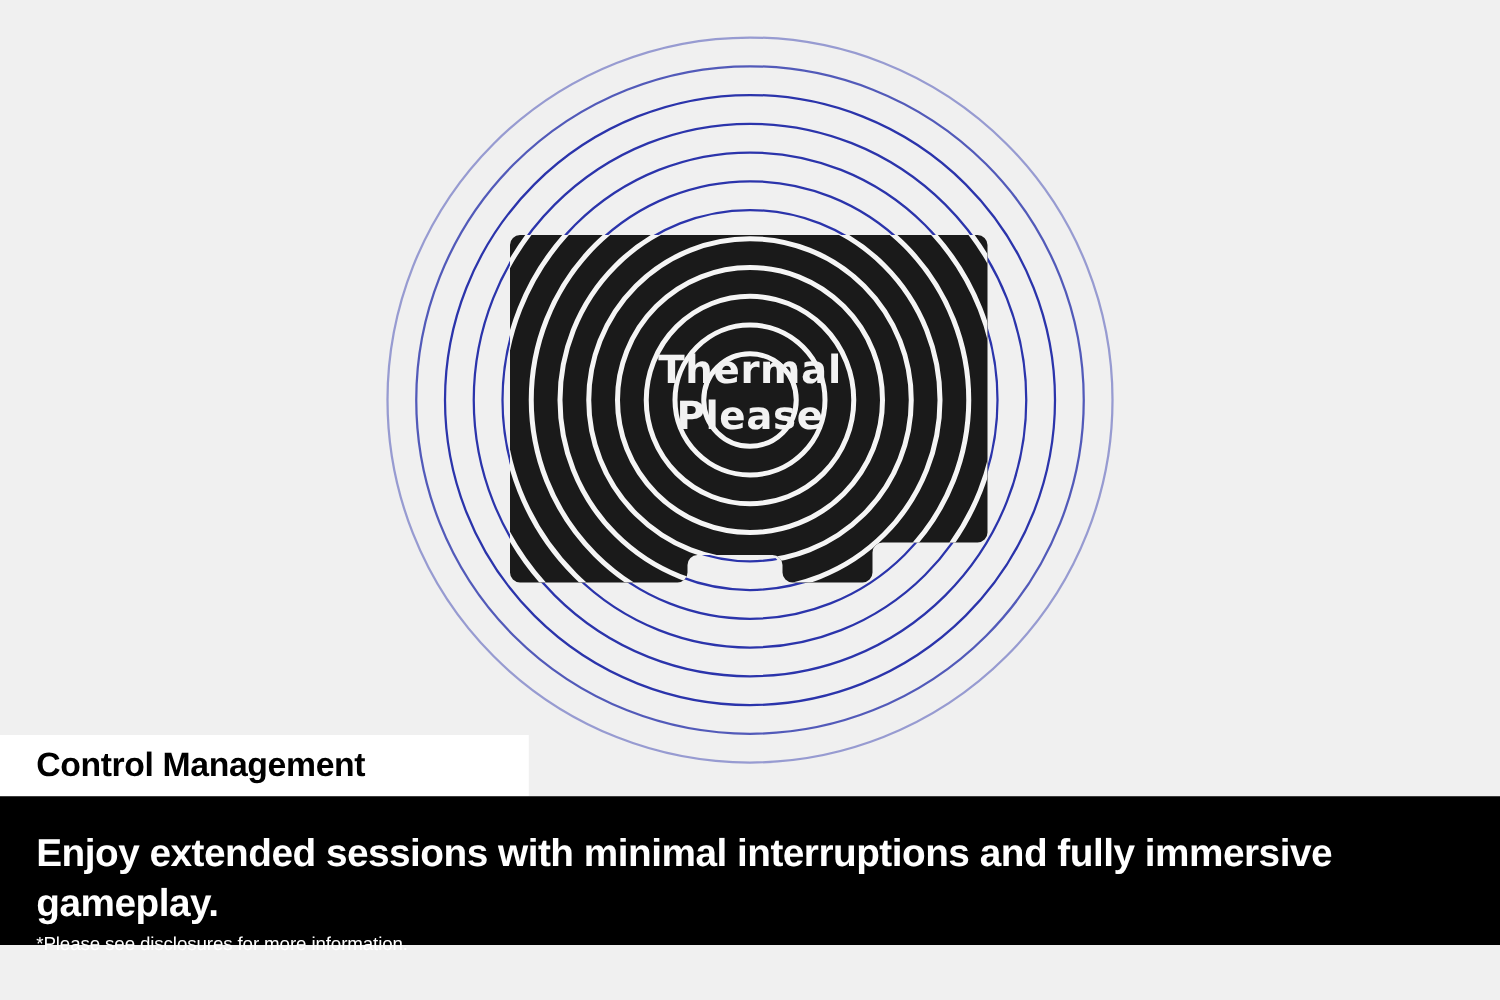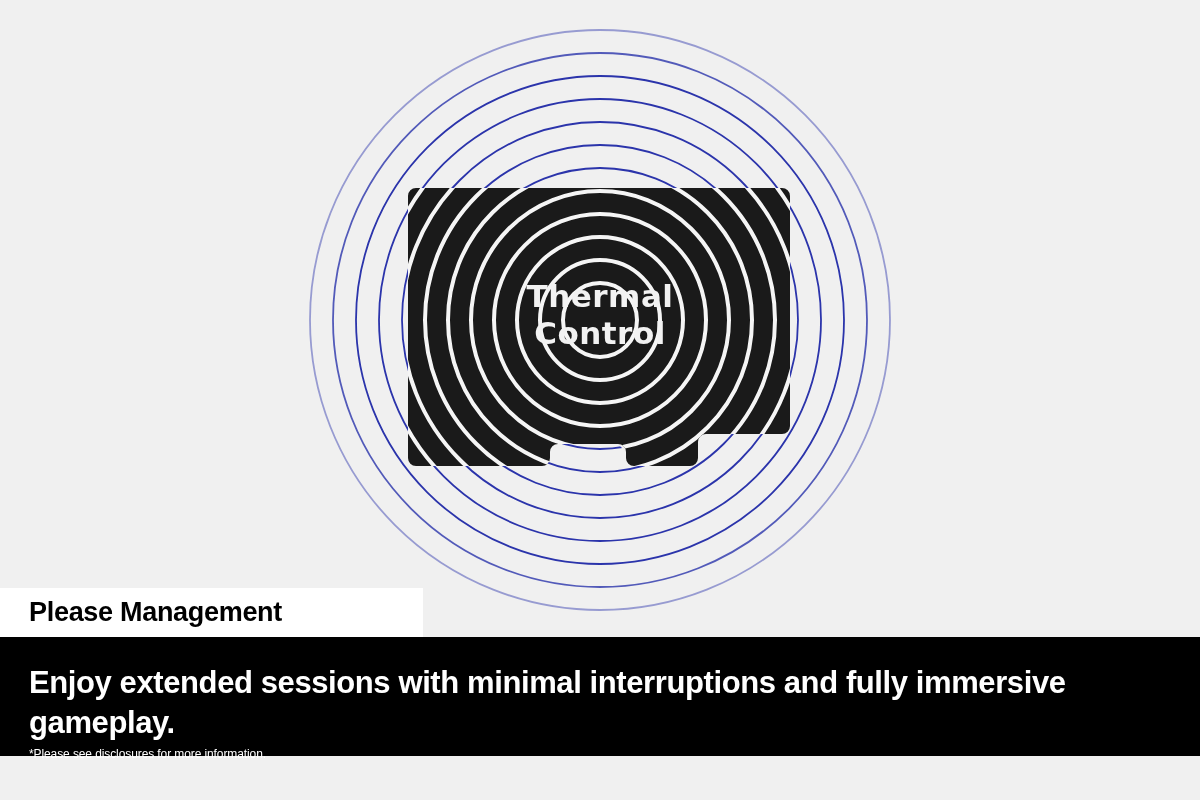--- a/index.html
+++ b/index.html
@@ -75,21 +75,21 @@
     color:#ffffff;
     font-size:31px;
     font-weight:bold;
     line-height:40px;
     letter-spacing:-0.4px;
   }
   #bottom-band .disclaimer {
     position:absolute;
     left:29px; top:110px;
     color:#ffffff;
-    font-size:12px;
+    font-size:15px;
     font-weight:normal;
     letter-spacing:-0.1px;
   }
 </style>
 </head>
 <body>
 
 <div id="stage">
 
   <svg id="artwork" viewBox="0 0 1200 800">
@@ -195,26 +195,26 @@
         <circle cx="600" cy="320" r="221" stroke="#f5f5f5" stroke-width="4"></circle>
         <circle cx="600" cy="320" r="244" stroke="#f5f5f5" stroke-width="4"></circle>
         <circle cx="600" cy="320" r="267" stroke="#f5f5f5" stroke-width="4"></circle>
         <circle cx="600" cy="320" r="290" stroke="#f5f5f5" stroke-width="4"></circle>
       </g>
   </svg>
 
   <div id="device-caption">
     <div class="cap">
       <div>Thermal</div>
-      <div>Control</div>
+      <div>Please</div>
     </div>
   </div>
 
   <div id="section-label">
-    <span class="txt">Please Management</span>
+    <span class="txt">Control Management</span>
   </div>
 
   <div id="bottom-band">
     <div class="headline">Enjoy extended sessions with minimal interruptions and fully immersive gameplay.</div>
     <div class="disclaimer">*Please see disclosures for more information.</div>
   </div>
 
 </div>
 
 </body></html>

